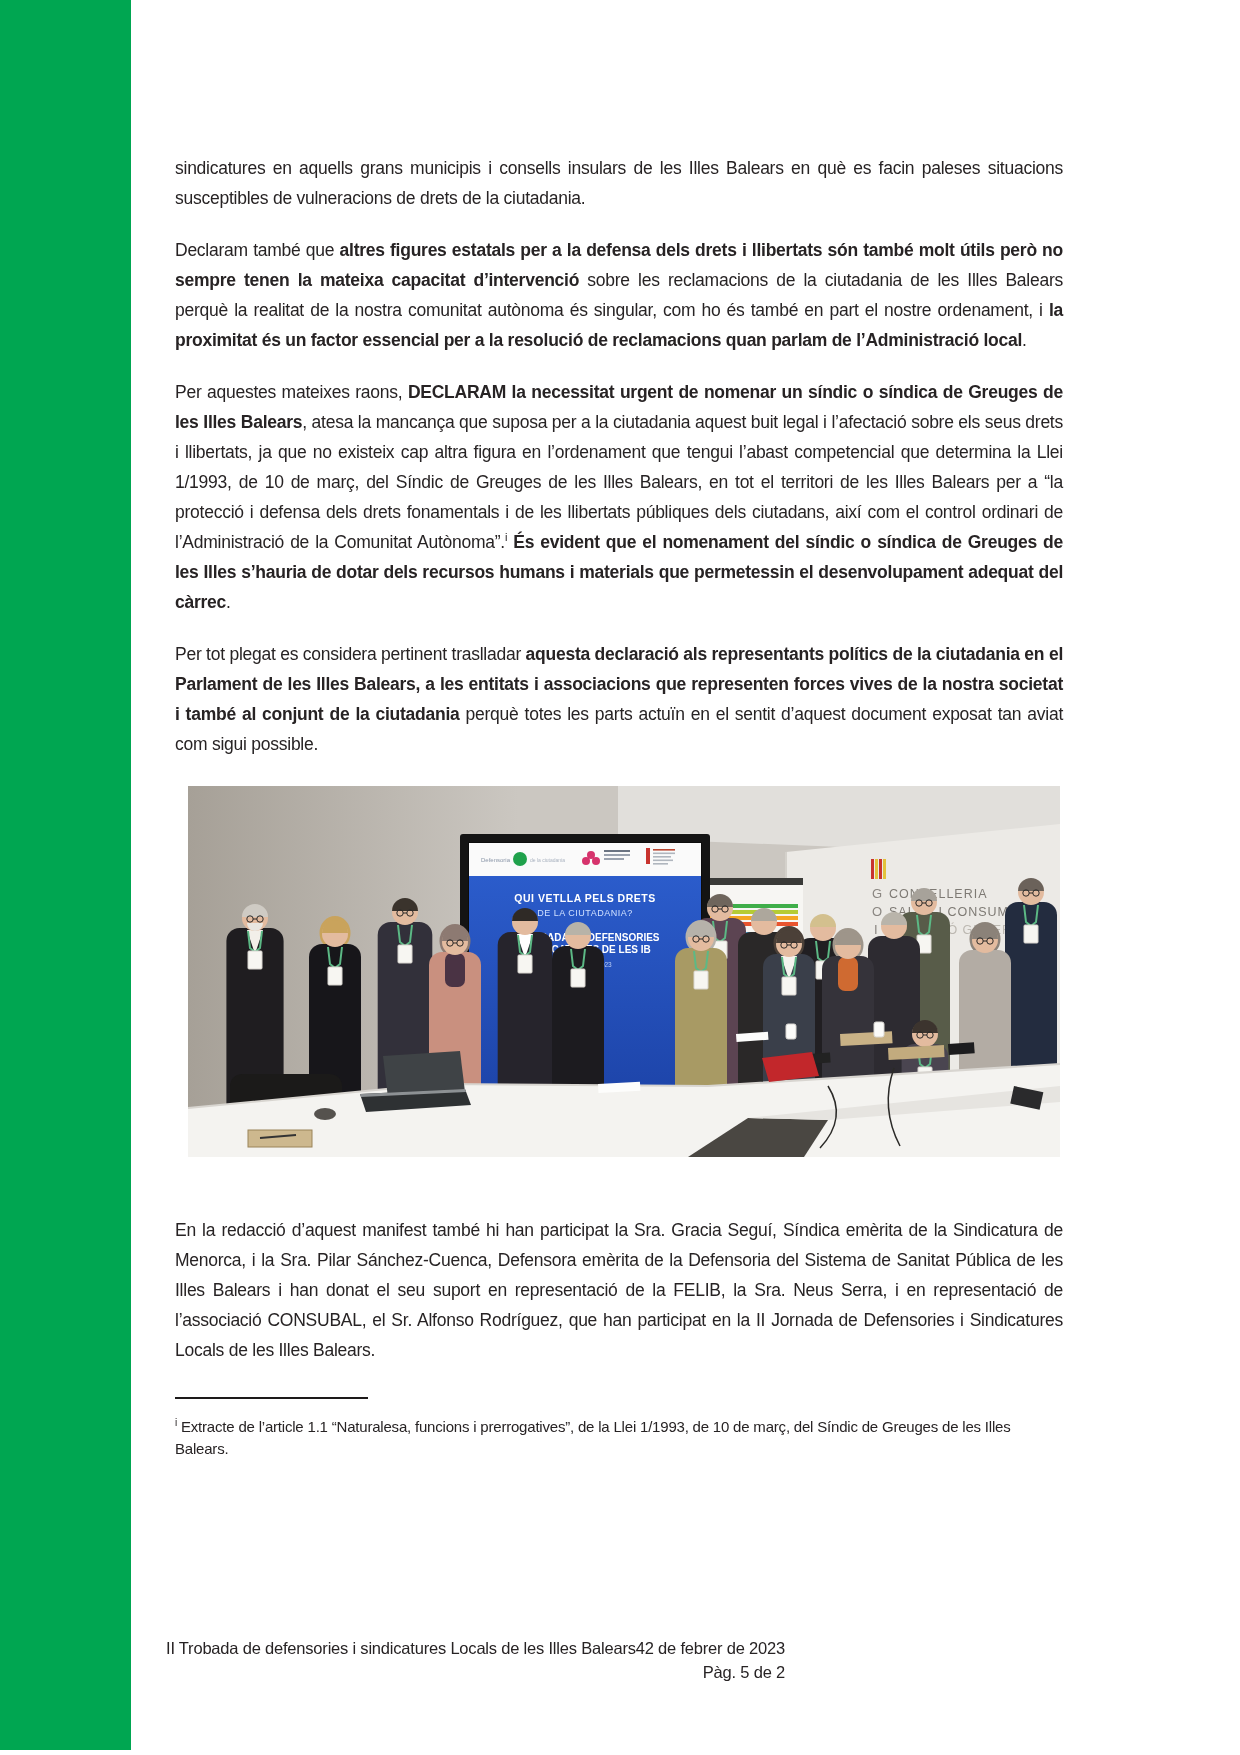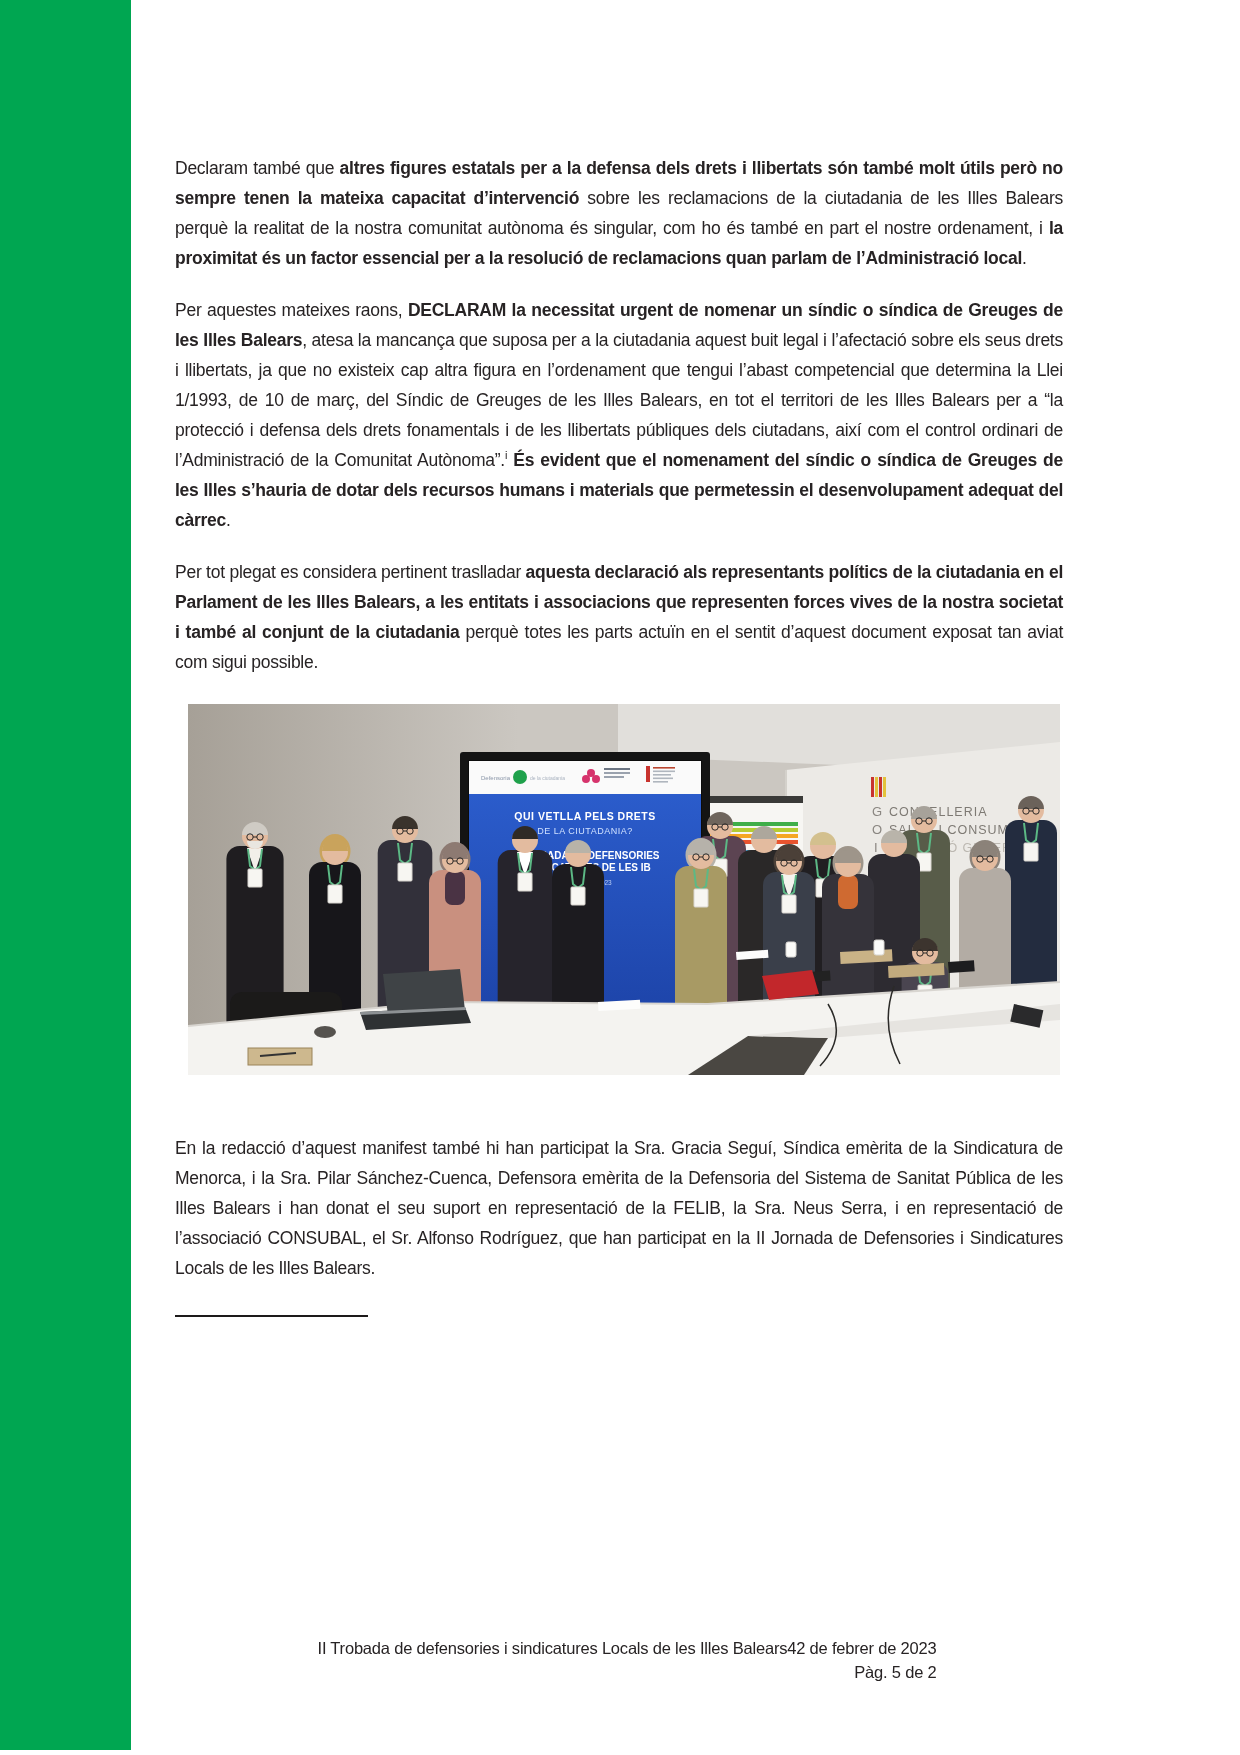--- a/index.html
+++ b/index.html
@@ -17,34 +17,35 @@
   .body-text p.gap-before{}
   .b{font-weight:700;}
   sup{font-size:11px;line-height:0;vertical-align:super;}
   figure{margin:27px 0 0 13px;width:872px;height:371px;position:relative;padding:0;}
   figure svg{display:block;}
   p.closing{margin-top:58px;}
   .footnote-sep{width:193px;height:0;border-top:2px solid #1d1a1a;margin-top:32px;}
   .footnote{font-size:15px;line-height:22px;letter-spacing:-0.2px;margin-top:17px;width:888px;}
   .footnote sup{font-size:10px;}
   .page-footer{
-    position:absolute;left:183px;top:1636px;width:888px;
-    display:flex;justify-content:center;
+    position:absolute;left:166px;top:1636px;width:888px;
+    display:flex;justify-content:flex-start;
     font-size:16.5px;line-height:24px;letter-spacing:-0.2px;color:#272324;
   }
   .page-footer .right{text-align:right;}
 </style>
 </head>
 <body>
 
 <div class="green-band"></div>
 
 <div class="content">
 
   <div class="body-text" id="body-paragraphs">
+      <p><span>sindicatures en aquells grans municipis i consells insulars de les Illes Balears en què es facin paleses situacions susceptibles de vulneracions de drets de la ciutadania.</span></p>
       <p><span>Declaram també que </span><span class="b">altres figures estatals per a la defensa dels drets i llibertats són també molt útils però no sempre tenen la mateixa capacitat d’intervenció</span><span> sobre les reclamacions de la ciutadania de les Illes Balears perquè la realitat de la nostra comunitat autònoma és singular, com ho és també en part el nostre ordenament, i </span><span class="b">la proximitat és un factor essencial per a la resolució de reclamacions quan parlam de l’Administració local</span><span>.</span></p>
       <p><span>Per aquestes mateixes raons, </span><span class="b">DECLARAM la necessitat urgent de nomenar un síndic o síndica de Greuges de les Illes Balears</span><span>, atesa la mancança que suposa per a la ciutadania aquest buit legal i l’afectació sobre els seus drets i llibertats, ja que no existeix cap altra figura en l’ordenament que tengui l’abast competencial que determina la Llei 1/1993, de 10 de març, del Síndic de Greuges de les Illes Balears, en tot el territori de les Illes Balears per a “la protecció i defensa dels drets fonamentals i de les llibertats públiques dels ciutadans, així com el control ordinari de l’Administració de la Comunitat Autònoma”.</span><sup>i</sup><span> </span><span class="b">És evident que el nomenament del síndic o síndica de Greuges de les Illes s’hauria de dotar dels recursos humans i materials que permetessin el desenvolupament adequat del càrrec</span><span>.</span></p>
       <p class="gap-before"><span>Per tot plegat es considera pertinent traslladar </span><span class="b">aquesta declaració als representants polítics de la ciutadania en el Parlament de les Illes Balears, a les entitats i associacions que representen forces vives de la nostra societat i també al conjunt de la ciutadania</span><span> perquè totes les parts actuïn en el sentit d’aquest document exposat tan aviat com sigui possible.</span></p>
     </div>
 
   <figure>
     <svg width="872" height="371" viewBox="0 0 872 371" role="img">
       <defs>
         <linearGradient id="wallGrad" x1="0" y1="0" x2="1" y2="0">
           <stop offset="0" stop-color="#a6a097"></stop>
@@ -327,20 +328,21 @@
         <rect x="826" y="300" width="30" height="18" fill="#2a2a2c" transform="rotate(12 826 300)"></rect>
       </g>
     </svg>
   </figure>
 
   <div id="closing-paragraph" class="body-text" style="padding-top:0">
       <p class="closing"><span>En la redacció d’aquest manifest també hi han participat la Sra. Gracia Seguí, Síndica emèrita de la Sindicatura de Menorca, i la Sra. Pilar Sánchez-Cuenca, Defensora emèrita de la Defensoria del Sistema de Sanitat Pública de les Illes Balears i han donat el seu suport en representació de la FELIB, la Sra. Neus Serra, i en representació de l’associació CONSUBAL, el Sr. Alfonso Rodríguez, que han participat en la II Jornada de Defensories i Sindicatures Locals de les Illes Balears.</span></p>
     </div>
 
   <div class="footnote-sep"></div>
+  <p class="footnote"><sup>i</sup> <span>Extracte de l’article 1.1 “Naturalesa, funcions i prerrogatives”, de la Llei 1/1993, de 10 de març, del Síndic de Greuges de les Illes Balears.</span></p>
 </div>
 
 <div class="page-footer">
   <div class="left">
     <div>II Trobada de defensories i sindicatures Locals de les Illes Balears</div>
   </div>
   <div class="right">
     <div>42 de febrer de 2023</div>
     <div>Pàg. 5 de 2</div>
   </div>

